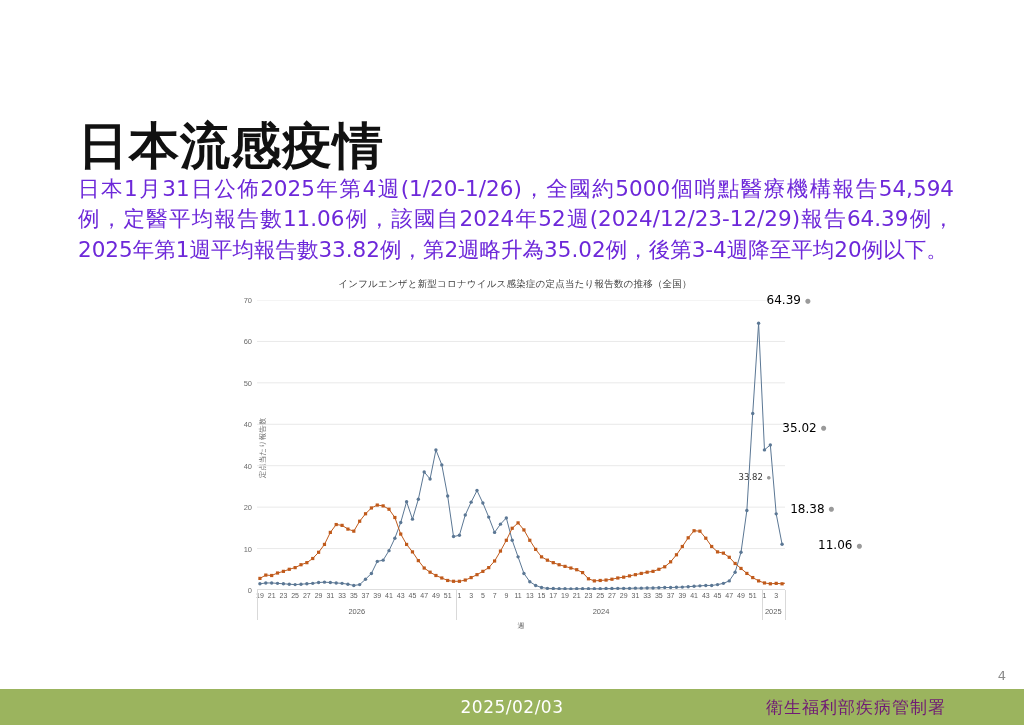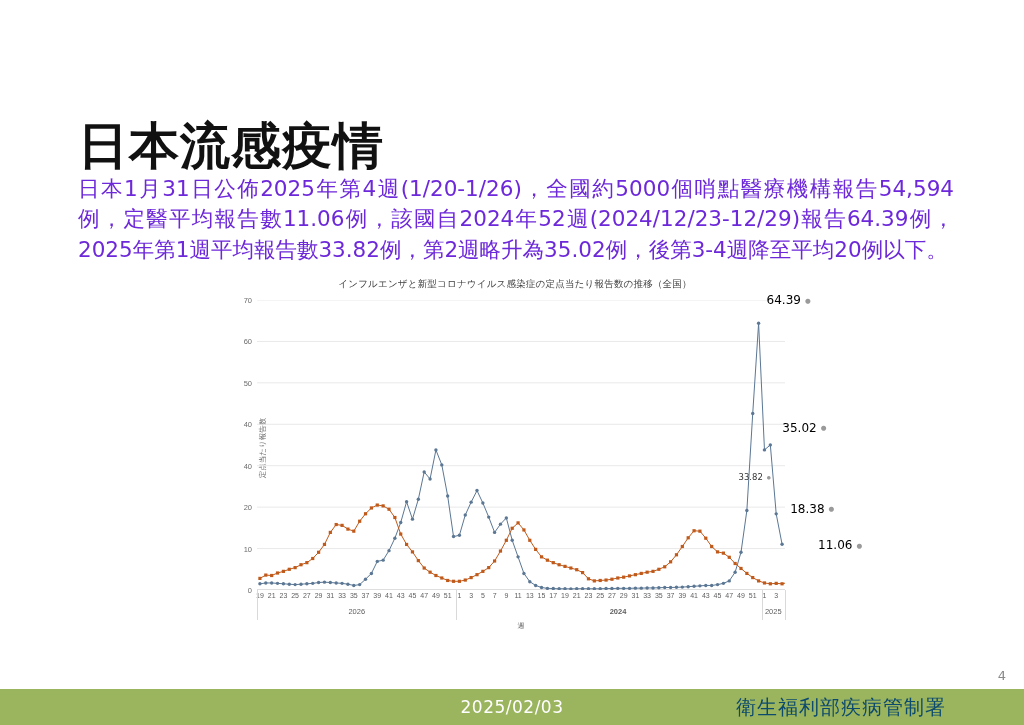--- a/index.html
+++ b/index.html
@@ -107,21 +107,21 @@
   }
   #footer-date {
     position:absolute; left:50%; top:50%;
     transform:translate(-50%,-50%);
     color:#fff; font-size:17px; letter-spacing:0.5px;
     font-family:"DejaVu Sans","Liberation Sans",sans-serif;
   }
   #footer-org {
     position:absolute; right:78px; top:50%;
     transform:translateY(-50%);
-    color:#0c4a6e; font-size:20px; letter-spacing:1px;
+    color:#701a75; font-size:17px; letter-spacing:1px;
     font-family:Liberation Serif, serif;
   }
   #page-number {
     position:absolute; right:18px; bottom:42px;
     color:#8a8a8a; font-size:13px;
     font-family:"DejaVu Sans","Liberation Sans",sans-serif;
   }
 </style>
 </head>
 <body>
@@ -404,21 +404,21 @@
         <div class="xtick" style="left: 390.13px;">33</div>
         <div class="xtick" style="left: 401.87px;">35</div>
         <div class="xtick" style="left: 413.6px;">37</div>
         <div class="xtick" style="left: 425.33px;">39</div>
         <div class="xtick" style="left: 437.07px;">41</div>
         <div class="xtick" style="left: 448.8px;">43</div>
         <div class="xtick" style="left: 460.53px;">45</div>
         <div class="xtick" style="left: 472.27px;">47</div>
         <div class="xtick" style="left: 484px;">49</div>
         <div class="xtick" style="left: 495.73px;">51</div>
-        <div class="yeargroup" style="left: 361px; font-weight: bold;">2024</div>
+        <div class="yeargroup" style="left: 344px;">2024</div>
         <div class="xsep" style="left: 504.53px;"></div>
         <div class="xtick" style="left: 507.47px;">1</div>
         <div class="xtick" style="left: 519.2px;">3</div>
         <div class="yeargroup" style="left: 516.27px;">2025</div>
         <div class="xsep" style="left: 0px;"></div>
         <div class="xsep" style="left: 528px;"></div>
       </div>
 
   </div>
 

